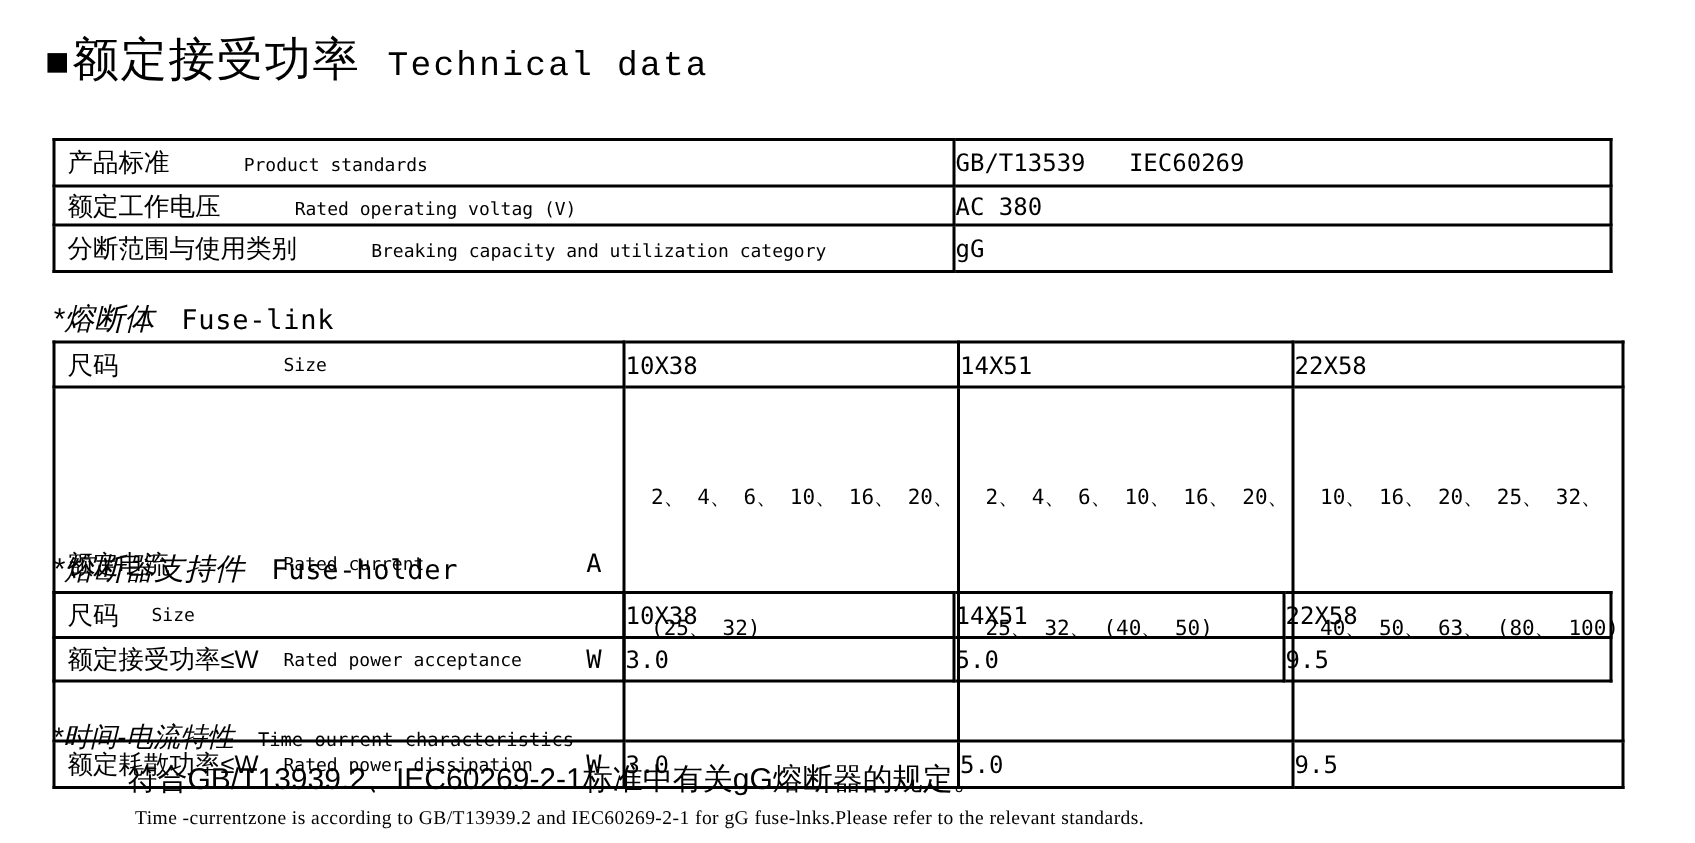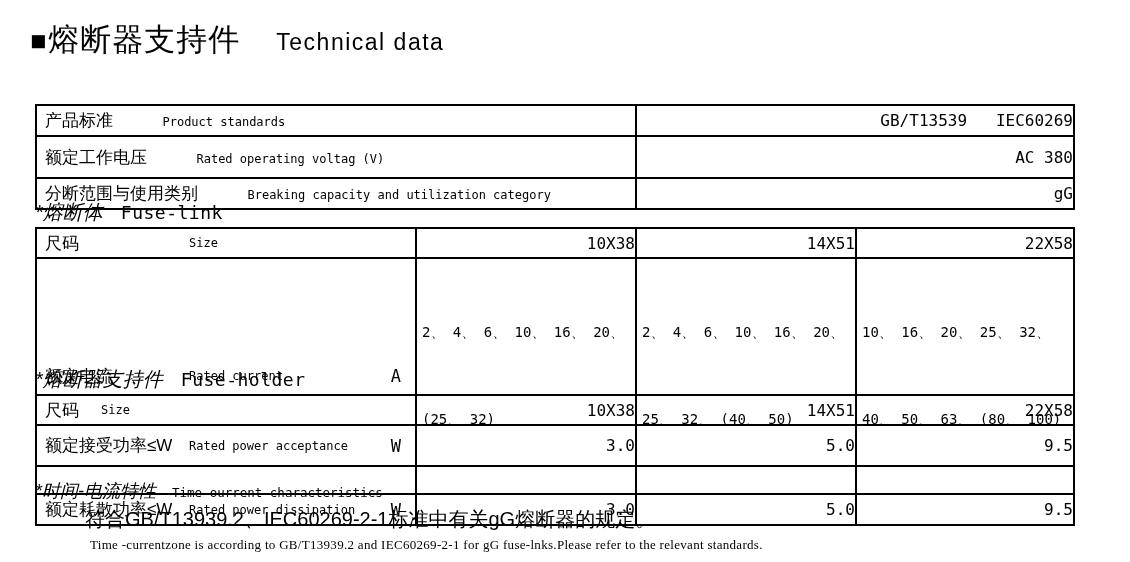--- a/index.html
+++ b/index.html
@@ -6,34 +6,34 @@
   .page {
     position:relative; width:1130px; height:562px; background:#ffffff;
     color:#000; font-family:"Liberation Sans", sans-serif; overflow:hidden;
   }
   .abs { position:absolute; }
 
   
   .title { left:30px; top:22px; display:flex; align-items:baseline; white-space:nowrap; }
   .title .sq { font-size:27px; line-height:1; margin-right:2px; }
   .title .t-cn { font-size:31px; line-height:36px; letter-spacing:1px; }
-  .title .t-en { font-family:Liberation Sans, sans-serif; font-size:23px; letter-spacing:1.5px; margin-left:36px; }
+  .title .t-en { font-family:Liberation Mono, monospace; font-size:23px; letter-spacing:1.5px; margin-left:18px; }
 
   
   table.tbl { border-collapse:collapse; table-layout:fixed; position:absolute; left:35px; }
   .tbl td { border:2px solid #000; padding:0; vertical-align:middle; overflow:hidden; }
   td.lbl { position:relative; padding-left:8px; }
   .cn { font-size:17px; white-space:nowrap; }
   .en { font-family:"DejaVu Sans Mono", monospace; font-size:12px; white-space:nowrap; }
   .t1 .en { margin-left:45px; }
   .en-abs { position:absolute; left:152px; top:50%; transform:translateY(-50%); }
   .unit { position:absolute; right:14px; top:50%; transform:translateY(-50%);
           font-family:"DejaVu Sans Mono", monospace; font-size:17px; }
-  td.val { text-align:right; font-family:"DejaVu Sans Mono", monospace; font-size:16px; white-space:pre; }
-  td.list { font-family:"DejaVu Sans Mono", monospace; font-size:14px; padding:1px 2px 1px 5px;
+  td.val { text-align:left; font-family:"DejaVu Sans Mono", monospace; font-size:16px; white-space:pre; }
+  td.list { font-family:"DejaVu Sans Mono", monospace; font-size:14px; padding:1px 2px 1px 17px;
             line-height:29px; white-space:pre; vertical-align:middle; }
 
   
   .sec { left:35px; display:flex; align-items:baseline; white-space:nowrap; }
   .sec .h-cn { font-size:20px;font-style:italic; }
   .sec .h-en { font-family:"DejaVu Sans Mono", monospace; font-size:18px; margin-left:18px; letter-spacing:0.5px; }
   .sec-small .h-cn { font-size:18px; }
   .sec-small .h-en { font-size:12.5px; margin-left:16px; letter-spacing:0;text-align:right; }
 
   
@@ -41,38 +41,38 @@
   .note-en { left:90px; top:537px; font-family:Liberation Serif, serif; font-size:13px;
              letter-spacing:0.3px; white-space:nowrap; }
 </style>
 </head>
 <body>
 
 <div class="page">
 
   <div class="abs title">
     <span class="sq">■</span>
-    <span class="t-cn">熔断器支持件</span>
+    <span class="t-cn">额定接受功率</span>
     <span class="t-en">Technical data</span>
   </div>
 
-  <table class="tbl t1" style="top:104px;">
+  <table class="tbl t1" style="top:92px;">
     <colgroup>
         <col style="width:600px">
         <col style="width:438px">
       </colgroup>
     <tbody>
         <tr style="height:31px">
       <td class="lbl">
         <span class="cn">产品标准</span>
         <span class="en">Product standards</span>
       </td>
       <td class="val">GB/T13539   IEC60269</td>
     </tr>
-    <tr style="height:42px">
+    <tr style="height:26px">
       <td class="lbl">
         <span class="cn">额定工作电压</span>
         <span class="en">Rated operating voltag (V)</span>
       </td>
       <td class="val">AC 380</td>
     </tr>
     <tr style="height:31px">
       <td class="lbl">
         <span class="cn">分断范围与使用类别</span>
         <span class="en">Breaking capacity and utilization category</span>
@@ -151,21 +151,21 @@
     <tbody>
         <tr style="height:30px">
       <td class="lbl">
         <span class="cn">尺码</span>
         <span class="en en-abs" style="left:64px">Size</span>
       </td>
       <td class="val">10X38</td>
       <td class="val">14X51</td>
       <td class="val">22X58</td>
     </tr>
-    <tr style="height:41px">
+    <tr style="height:29px">
       <td class="lbl">
         <span class="cn">额定接受功率≤W</span>
         <span class="en en-abs">Rated power acceptance</span>
         <span class="unit">W</span>
       </td>
       <td class="val">3.0</td>
       <td class="val">5.0</td>
       <td class="val">9.5</td>
     </tr>
   </tbody>

